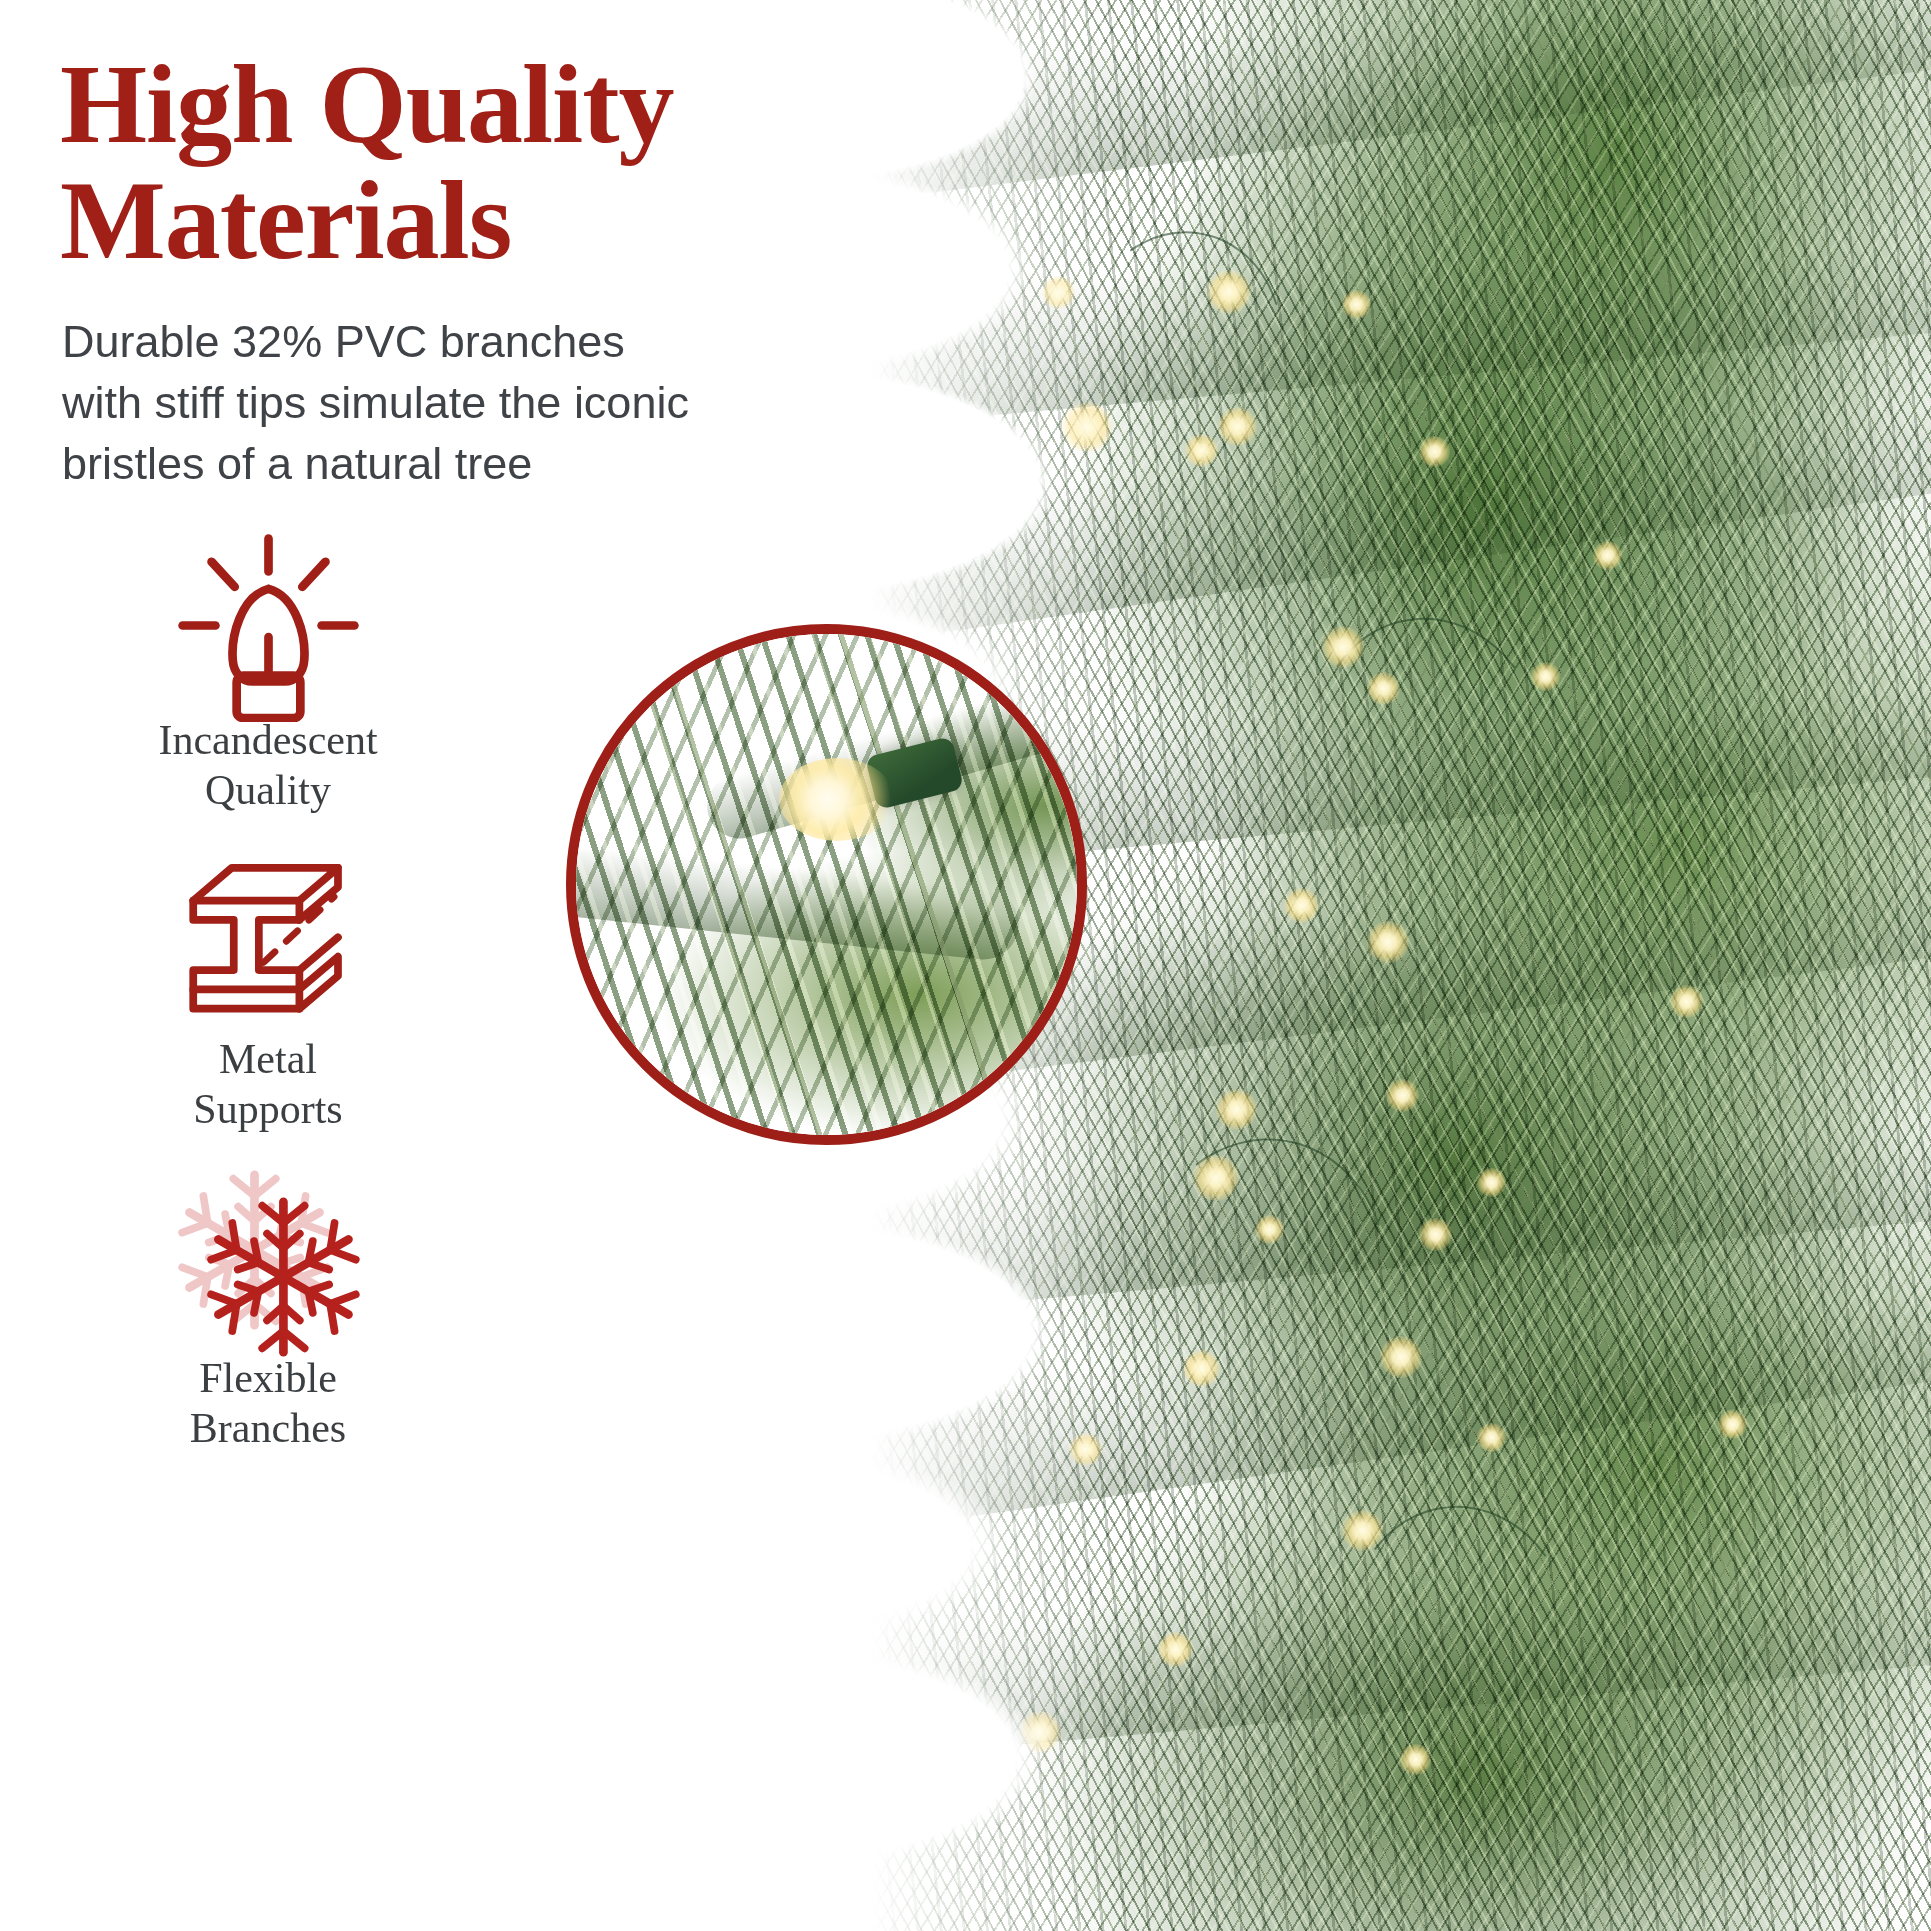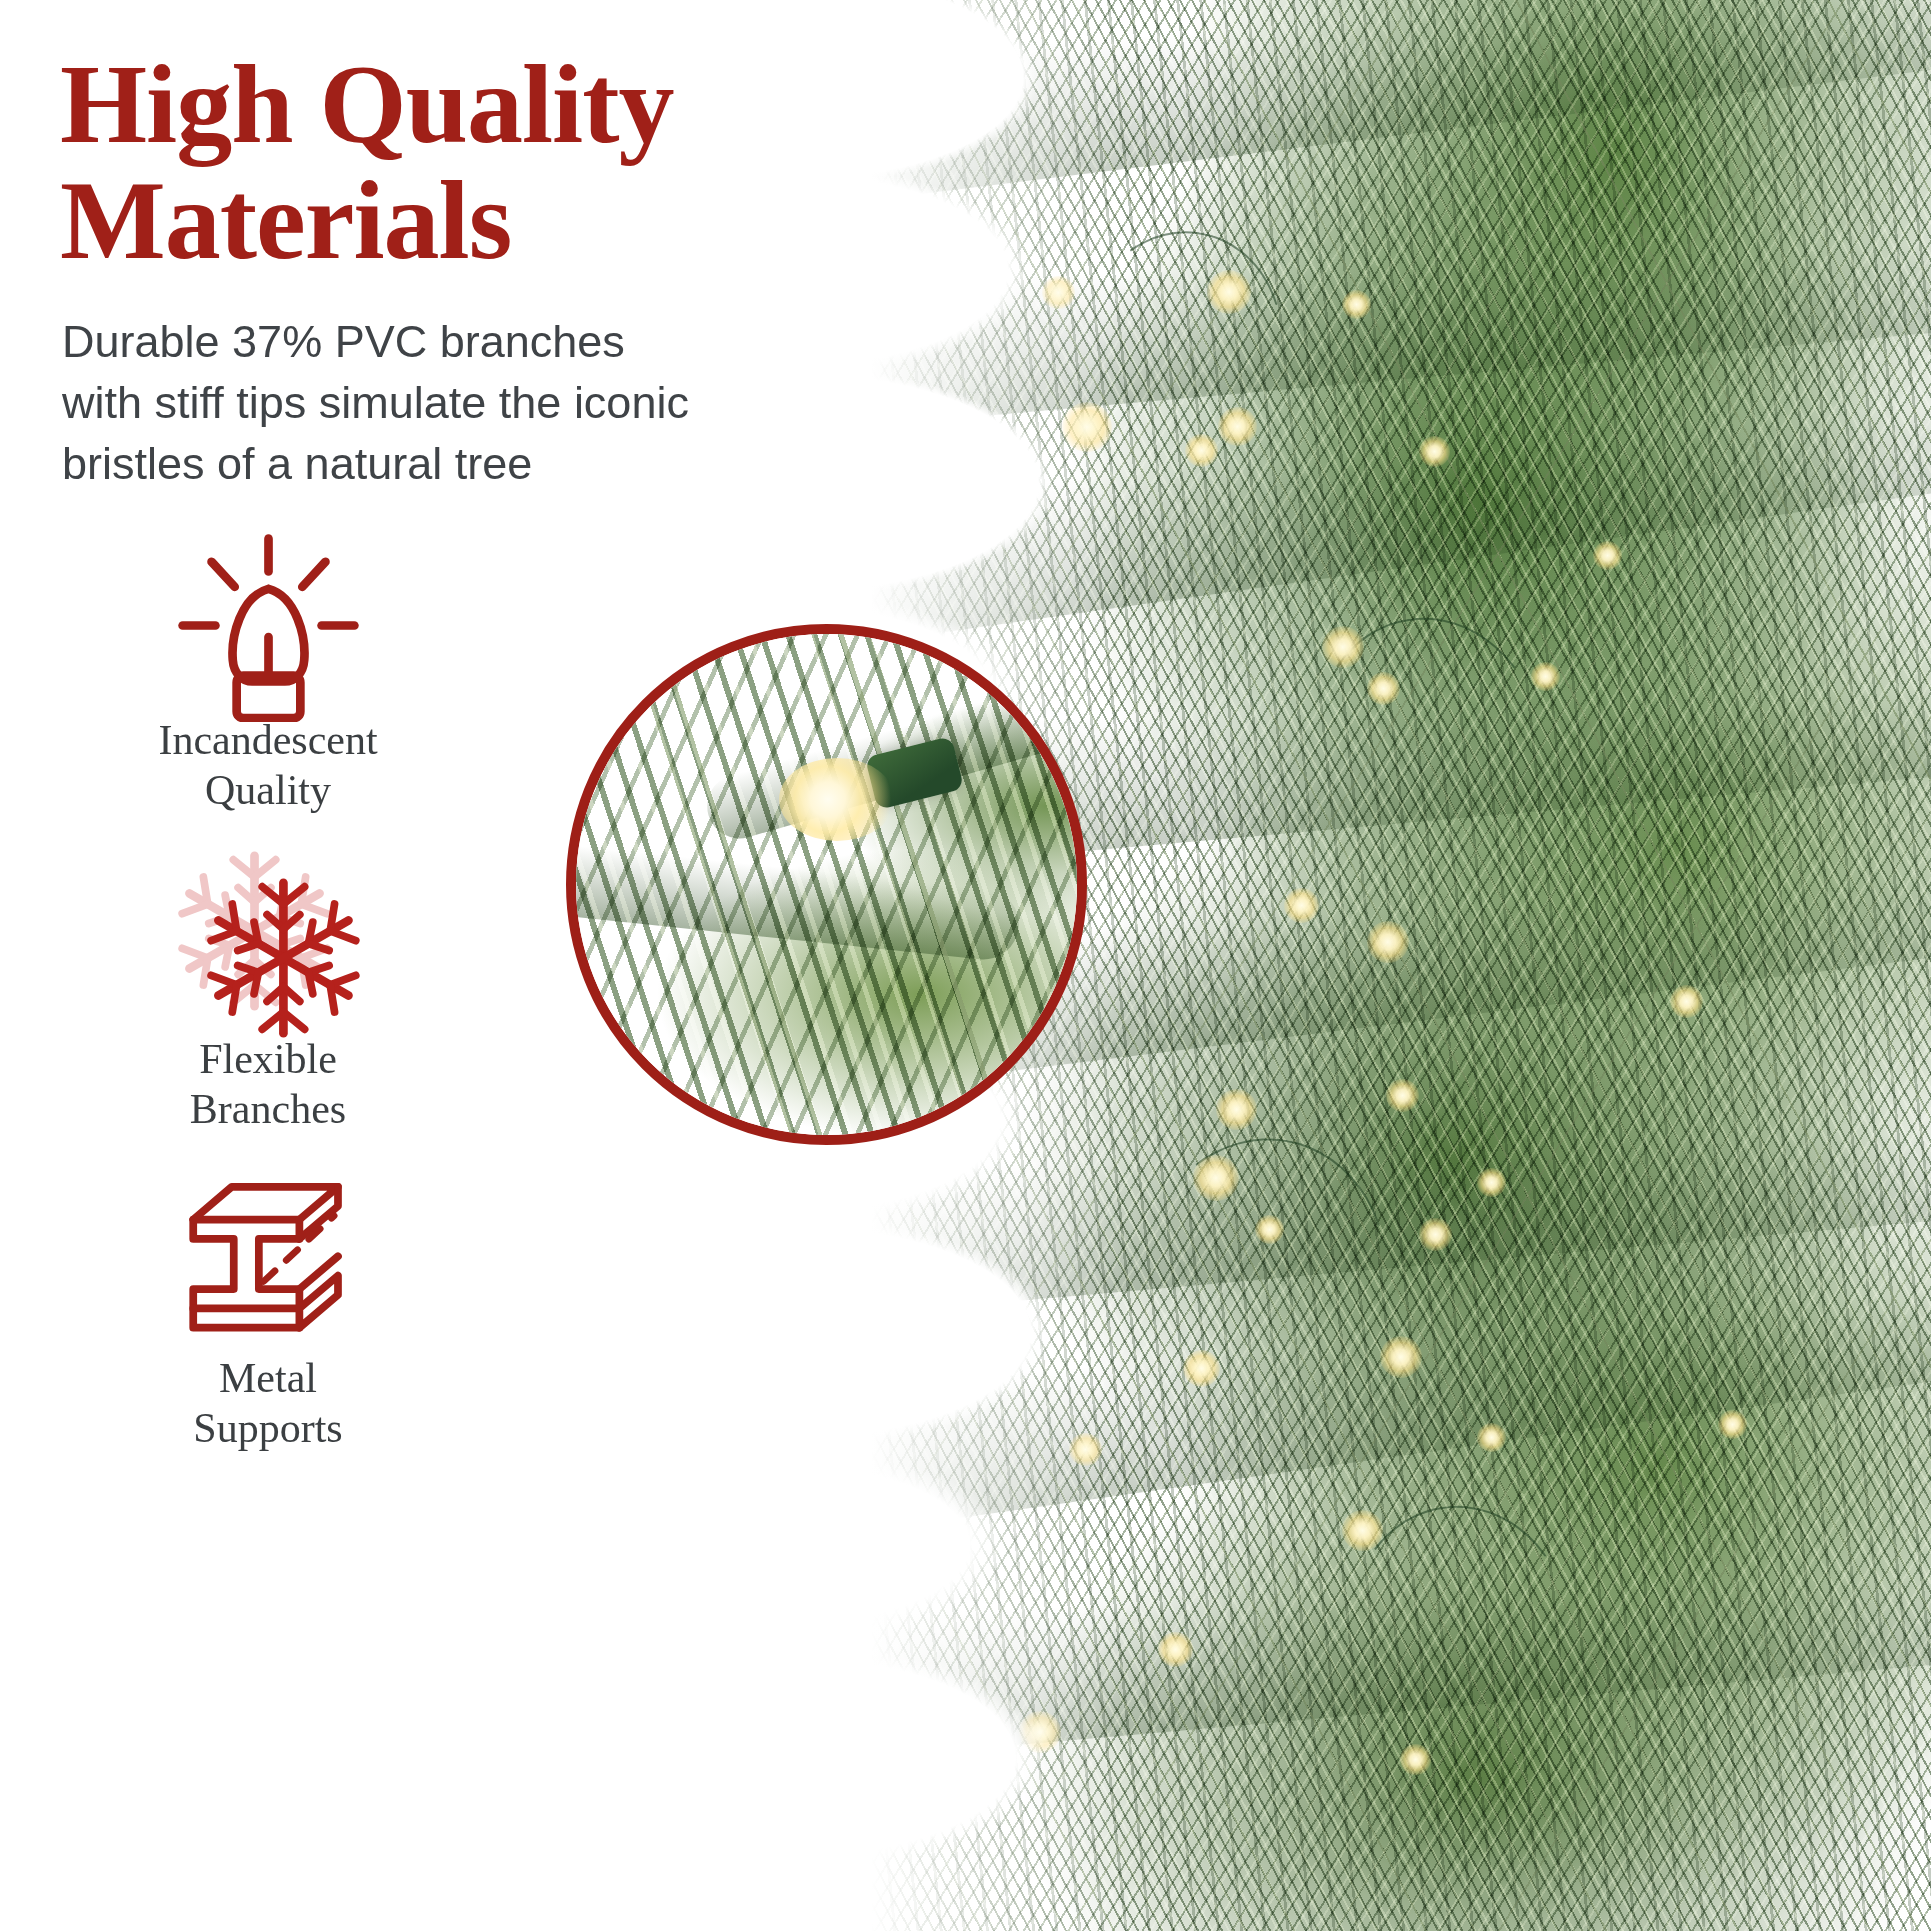--- a/index.html
+++ b/index.html
@@ -263,21 +263,21 @@
       <div class="zoom-needles2"></div>
       <div class="zoom-hi"></div>
 
       <div class="zoom-socket"></div>
       <div class="zoom-bulb"></div>
     </div>
   </div>
 
   <div class="headline">High Quality
 Materials</div>
-  <div class="subhead">Durable 37% PVC branches
+  <div class="subhead">Durable 32% PVC branches
 with stiff tips simulate the iconic
 bristles of a natural tree</div>
 
   <div class="features">
 
     <div class="feature" id="feat-0">
       <div class="feature-icon">
         <svg class="icon-svg" width="203" height="193" viewBox="0 0 210 200">
           <g stroke="#a02018" stroke-width="9" stroke-linecap="round" fill="none">
 
@@ -292,20 +292,45 @@
                      C 144 112, 134 70, 105 62 Z"></path>
 
             <line x1="105" y1="112" x2="105" y2="156"></line>
           </g>
 
           <rect x="72" y="152" width="66" height="44" rx="7" stroke="#a02018" stroke-width="9" fill="none"></rect>
         </svg>
       </div>
       <div class="feature-label">Incandescent
 Quality</div>
+    </div>
+
+    <div class="feature" id="feat-1">
+      <div class="feature-icon">
+        <svg class="icon-svg" width="193" height="174" viewBox="0 0 200 180">
+          <g stroke="#a02018" stroke-width="8" stroke-linejoin="round" stroke-linecap="round" fill="none">
+
+            <path d="M22 44 L132 44 L132 64 L90 64 L90 116 L132 116 L132 136
+                     L22 136 L22 116 L64 116 L64 64 L22 64 Z"></path>
+
+            <path d="M22 44 L62 10 L172 10 L132 44"></path>
+            <path d="M172 10 L172 30 L132 64"></path>
+
+            <path d="M132 116 L172 82"></path>
+            <path d="M132 136 L172 102 L172 122 L132 156 Z"></path>
+            <path d="M132 156 L22 156 L22 136"></path>
+          </g>
+
+          <g stroke="#a02018" stroke-width="7" stroke-linecap="round" fill="none" stroke-dasharray="16 16">
+            <line x1="95" y1="108" x2="168" y2="40"></line>
+          </g>
+        </svg>
+      </div>
+      <div class="feature-label">Metal
+Supports</div>
     </div>
 
     <div class="feature" id="feat-2">
       <div class="feature-icon">
         <svg class="icon-svg" width="212" height="193" viewBox="0 0 220 200">
           <defs>
             <g id="flake">
               <g stroke-width="9" stroke-linecap="round" fill="none">
 
                 <line x1="0" y1="-78" x2="0" y2="78"></line>
@@ -354,40 +379,15 @@
 
           <g transform="translate(126,114)" stroke="#b5211c">
             <use href="#flake"></use>
           </g>
         </svg>
       </div>
       <div class="feature-label">Flexible
 Branches</div>
     </div>
 
-    <div class="feature" id="feat-1">
-      <div class="feature-icon">
-        <svg class="icon-svg" width="193" height="174" viewBox="0 0 200 180">
-          <g stroke="#a02018" stroke-width="8" stroke-linejoin="round" stroke-linecap="round" fill="none">
-
-            <path d="M22 44 L132 44 L132 64 L90 64 L90 116 L132 116 L132 136
-                     L22 136 L22 116 L64 116 L64 64 L22 64 Z"></path>
-
-            <path d="M22 44 L62 10 L172 10 L132 44"></path>
-            <path d="M172 10 L172 30 L132 64"></path>
-
-            <path d="M132 116 L172 82"></path>
-            <path d="M132 136 L172 102 L172 122 L132 156 Z"></path>
-            <path d="M132 156 L22 156 L22 136"></path>
-          </g>
-
-          <g stroke="#a02018" stroke-width="7" stroke-linecap="round" fill="none" stroke-dasharray="16 16">
-            <line x1="95" y1="108" x2="168" y2="40"></line>
-          </g>
-        </svg>
-      </div>
-      <div class="feature-label">Metal
-Supports</div>
-    </div>
-
   </div>
 </div>
 
 
 </body></html>

